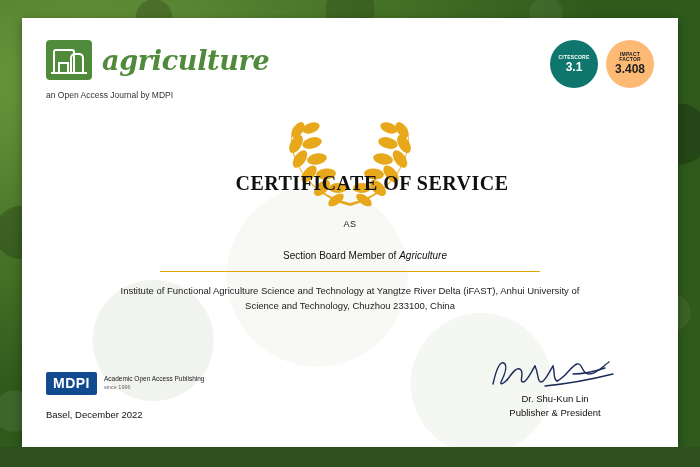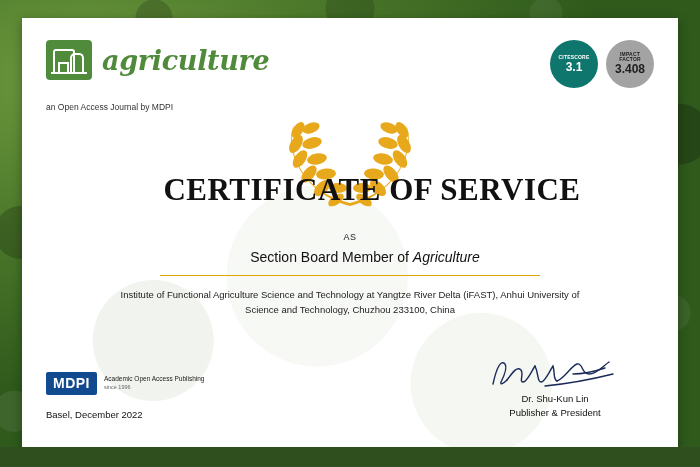--- a/index.html
+++ b/index.html
@@ -128,21 +128,21 @@
     font-family: "DejaVu Serif", serif;
     font-style: italic;
     font-size: 27px;
     font-weight: bold;
     color: #4f8b3b;
     letter-spacing: -0.3px;
   }
   .journal-sub {
     position: absolute;
     left: 24px;
-    top: 84px;
+    top: 72px;
     font-size: 8.5px;
     color: #333333;
   }
 
   
   .badges {
     position: absolute;
     right: 24px;
     top: 22px;
     display: flex;
@@ -157,21 +157,21 @@
     align-items: center;
     justify-content: center;
     line-height: 1.05;
     text-align: center;
   }
   .badge.citescore {
     background: #0f766e;
     color: #ffffff;
   }
   .badge.impact {
-    background: #a3a3a3;
+    background: #fdba74;
     color: #1d1d1d;
   }
   .badge .b-label {
     font-size: 5px;
     font-weight: bold;
     letter-spacing: 0.2px;
   }
   .badge .b-label2 {
     font-size: 5px;
     font-weight: bold;
@@ -196,36 +196,36 @@
     width: 260px;
     height: 96px;
     margin: 0 auto -84px auto;
   }
   .wreath svg { display: block; }
 
   .cert-title {
     position: relative;
     font-family: "Liberation Serif", serif;
     font-weight: bold;
-    font-size: 31px;
+    font-size: 20px;
     letter-spacing: 0.5px;
     color: #111111;
     margin-top: 46px;
     padding-left: 44px;
   }
   .as-line {
     font-size: 9px;
     color: #222222;
     margin-top: 24px;
     letter-spacing: 0.5px;
   }
   .role-line {
-    font-size: 14px;
+    font-size: 10px;
     color: #111111;
-    margin-top: 7px;
+    margin-top: 21px;
     padding-left: 30px;
   }
   .role-line i { font-style: italic; }
 
   .recipient {
     font-family: "DejaVu Serif", serif;
     font-style: italic;
     font-weight: bold;
     font-size: 25px;
     color: #3b3b3b;

